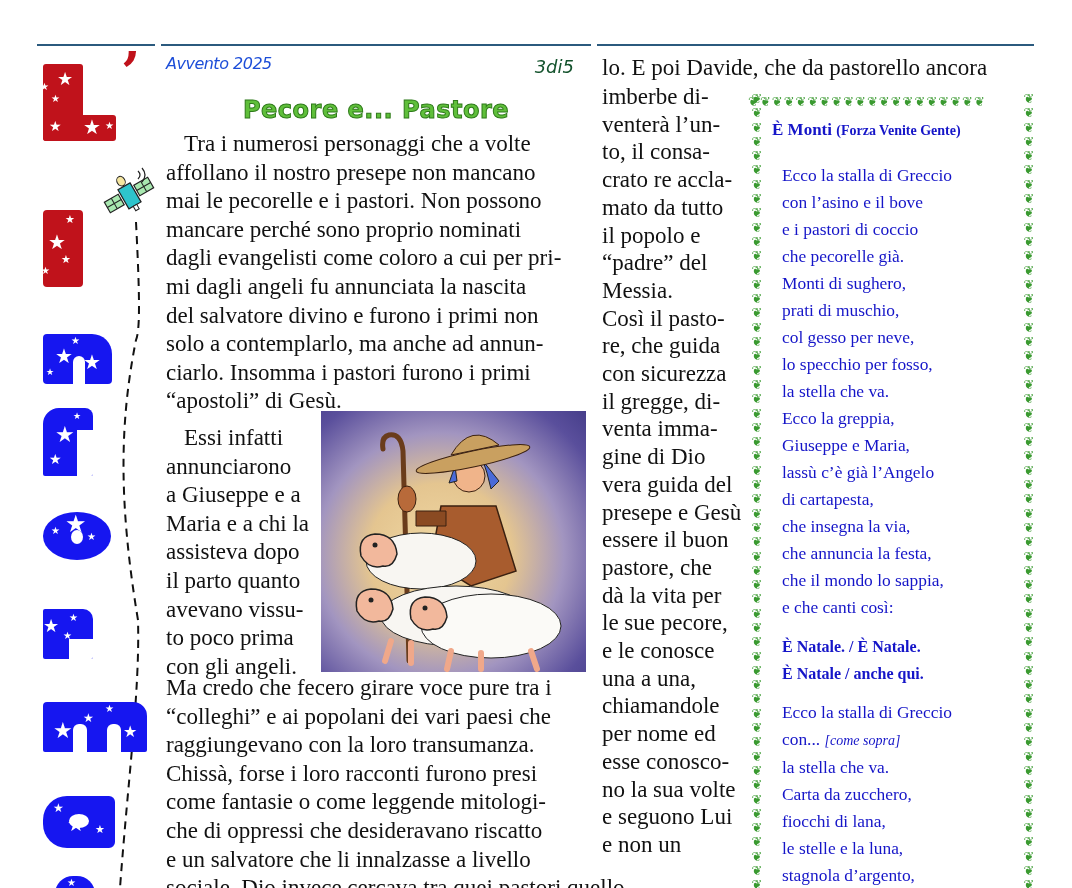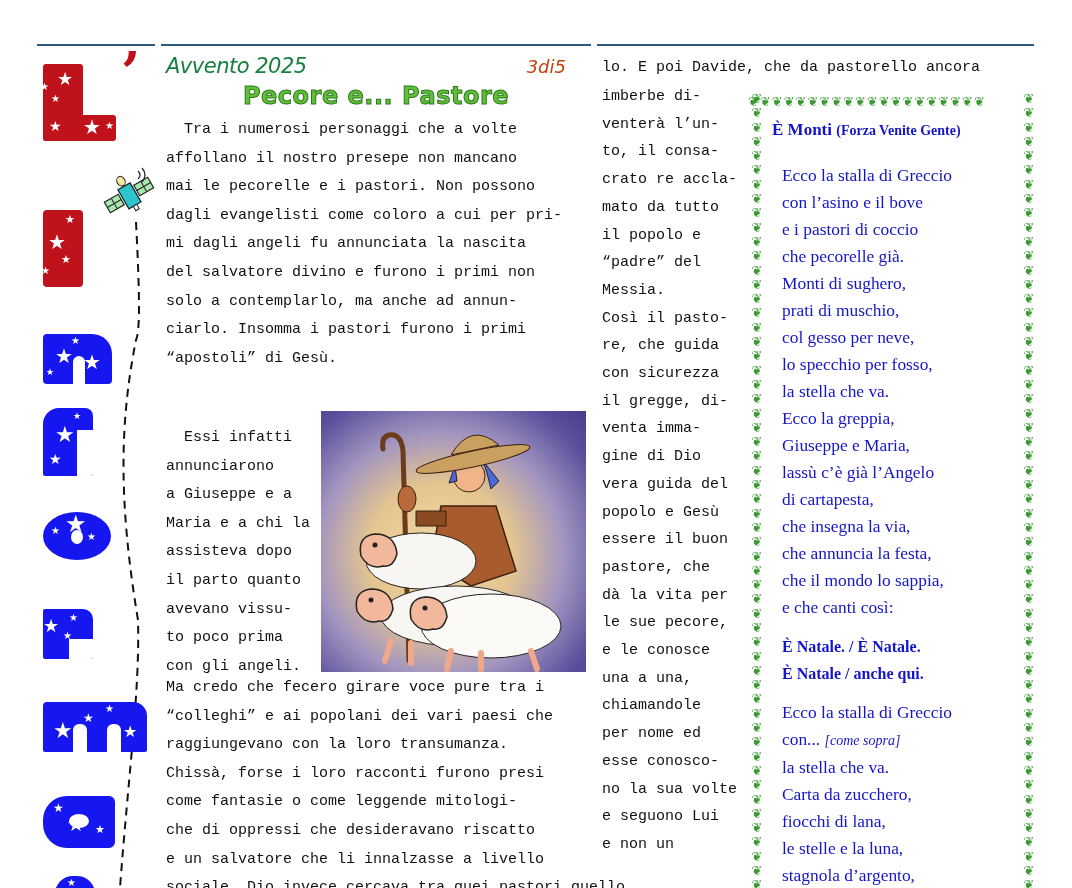--- a/index.html
+++ b/index.html
@@ -10,24 +10,24 @@
   .ml.red { background:#c0121b; }
   .ml.blue { background:#1616f0; }
   .star { position:absolute; color:#fff; font-size:14px; line-height:1; }
   .apos { position:absolute; left:121px; top:53px; width:12px; height:26px; color:#c0121b; font-family:"DejaVu Serif", serif; font-size:56px; font-weight:bold; line-height:0.7; }
 
   .dash-path { position:absolute; left:0; top:0; }
 
   
   .col1 { position:absolute; left:166px; top:54px; width:420px; }
   .head-row { position:relative; height:26px; }
-  .avvento { position:absolute; left:0; top:0; color:#15803d; font-family:"DejaVu Sans", sans-serif; font-style:italic; font-size:21px; letter-spacing:-0.5px; }
-  .page-no { position:absolute; right:20px; top:2px; color:#c2410c; font-family:"DejaVu Sans", sans-serif; font-style:italic; font-size:18px; }
-  .title { text-align:center; color:#5fbf3a; font-family:"DejaVu Sans", sans-serif; font-weight:bold; font-size:24px; margin-top:2px; height:34px; letter-spacing:0.5px; -webkit-text-stroke:1px #2e7a1a; }
-  .body-text { font-size:15px; line-height:28.6px; color:#111; font-family:Liberation Mono, monospace; }
+  .avvento { position:absolute; left:0; top:0; color:#1d4ed8; font-family:"DejaVu Sans", sans-serif; font-style:italic; font-size:16px; letter-spacing:-0.5px; }
+  .page-no { position:absolute; right:12px; top:2px; color:#14532d; font-family:"DejaVu Sans", sans-serif; font-style:italic; font-size:18px; }
+  .title { text-align:center; color:#5fbf3a; font-family:"DejaVu Sans", sans-serif; font-weight:bold; font-size:24px; margin-top:16px; height:34px; letter-spacing:0.5px; -webkit-text-stroke:1px #2e7a1a; }
+  .body-text { font-size:23px; line-height:28.6px; color:#111; font-family:Liberation Serif, serif; }
   .indent { text-indent:18px; }
   .nr { white-space:nowrap; }
 
   .img-box { position:absolute; left:321px; top:411px; width:265px; height:261px; overflow:hidden;
     background: radial-gradient(ellipse at 45% 55%, #f1d9a4 0%, #e4c590 35%, #a295c0 60%, #5a4f9c 85%, #463e8a 100%); }
   .narrow { position:absolute; left:166px; top:424px; width:152px; }
 
   
   .col2 { position:absolute; left:602px; top:54px; width:420px; }
   .col2-narrow { position:absolute; left:602px; top:83px; width:146px; }
@@ -145,20 +145,21 @@
 <div class="col1">
   <div class="head-row">
     <span class="avvento">Avvento 2025</span>
     <span class="page-no">3di5</span>
   </div>
   <div class="title">Pecore e... Pastore</div>
   <div class="body-text">
     <div class="indent nr">Tra i numerosi personaggi che a volte</div>
     <div class="nr">affollano il nostro presepe non mancano</div>
     <div class="nr">mai le pecorelle e i pastori. Non possono</div>
+    <div class="nr">mancare perché sono proprio nominati</div>
     <div class="nr">dagli evangelisti come coloro a cui per pri-</div>
     <div class="nr">mi dagli angeli fu annunciata la nascita</div>
     <div class="nr">del salvatore divino e furono i primi non</div>
     <div class="nr">solo a contemplarlo, ma anche ad annun-</div>
     <div class="nr">ciarlo. Insomma i pastori furono i primi</div>
     <div class="nr">“apostoli” di Gesù.</div>
   </div>
 </div>
 
 <div class="narrow body-text">
@@ -228,21 +229,21 @@
   <div class="nr">il popolo e</div>
   <div class="nr">“padre” del</div>
   <div class="nr">Messia.</div>
   <div class="nr">Così il pasto-</div>
   <div class="nr">re, che guida</div>
   <div class="nr">con sicurezza</div>
   <div class="nr">il gregge, di-</div>
   <div class="nr">venta imma-</div>
   <div class="nr">gine di Dio</div>
   <div class="nr">vera guida del</div>
-  <div class="nr">popolo e Gesù</div>
+  <div class="nr">presepe e Gesù</div>
   <div class="nr">essere il buon</div>
   <div class="nr">pastore, che</div>
   <div class="nr">dà la vita per</div>
   <div class="nr">le sue pecore,</div>
   <div class="nr">e le conosce</div>
   <div class="nr">una a una,</div>
   <div class="nr">chiamandole</div>
   <div class="nr">per nome ed</div>
   <div class="nr">esse conosco-</div>
   <div class="nr">no la sua volte</div>

